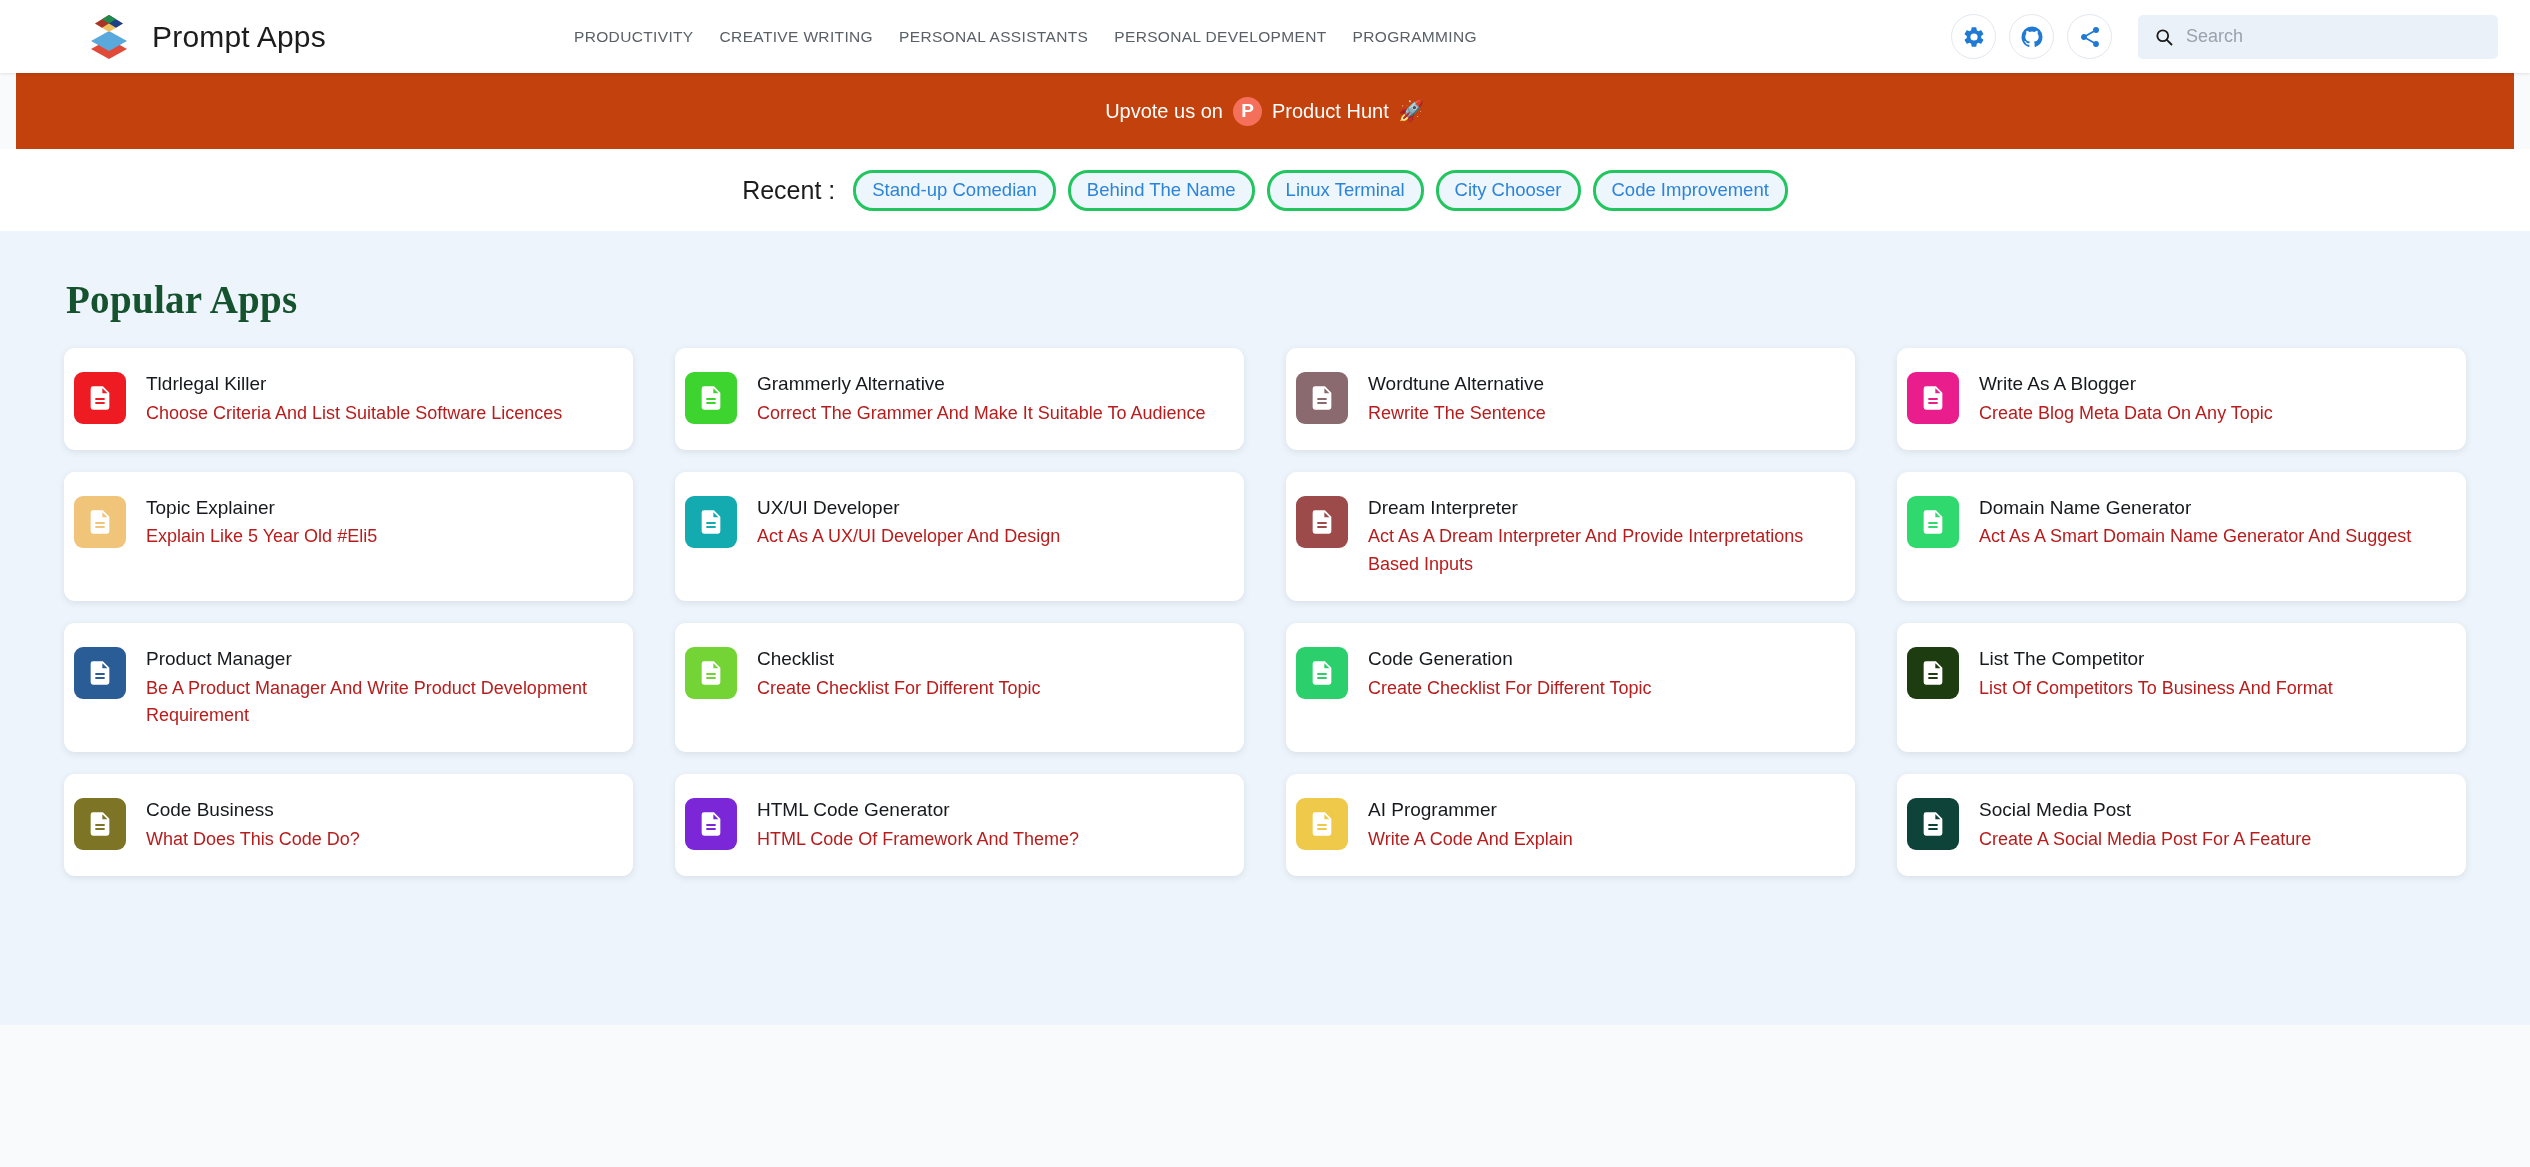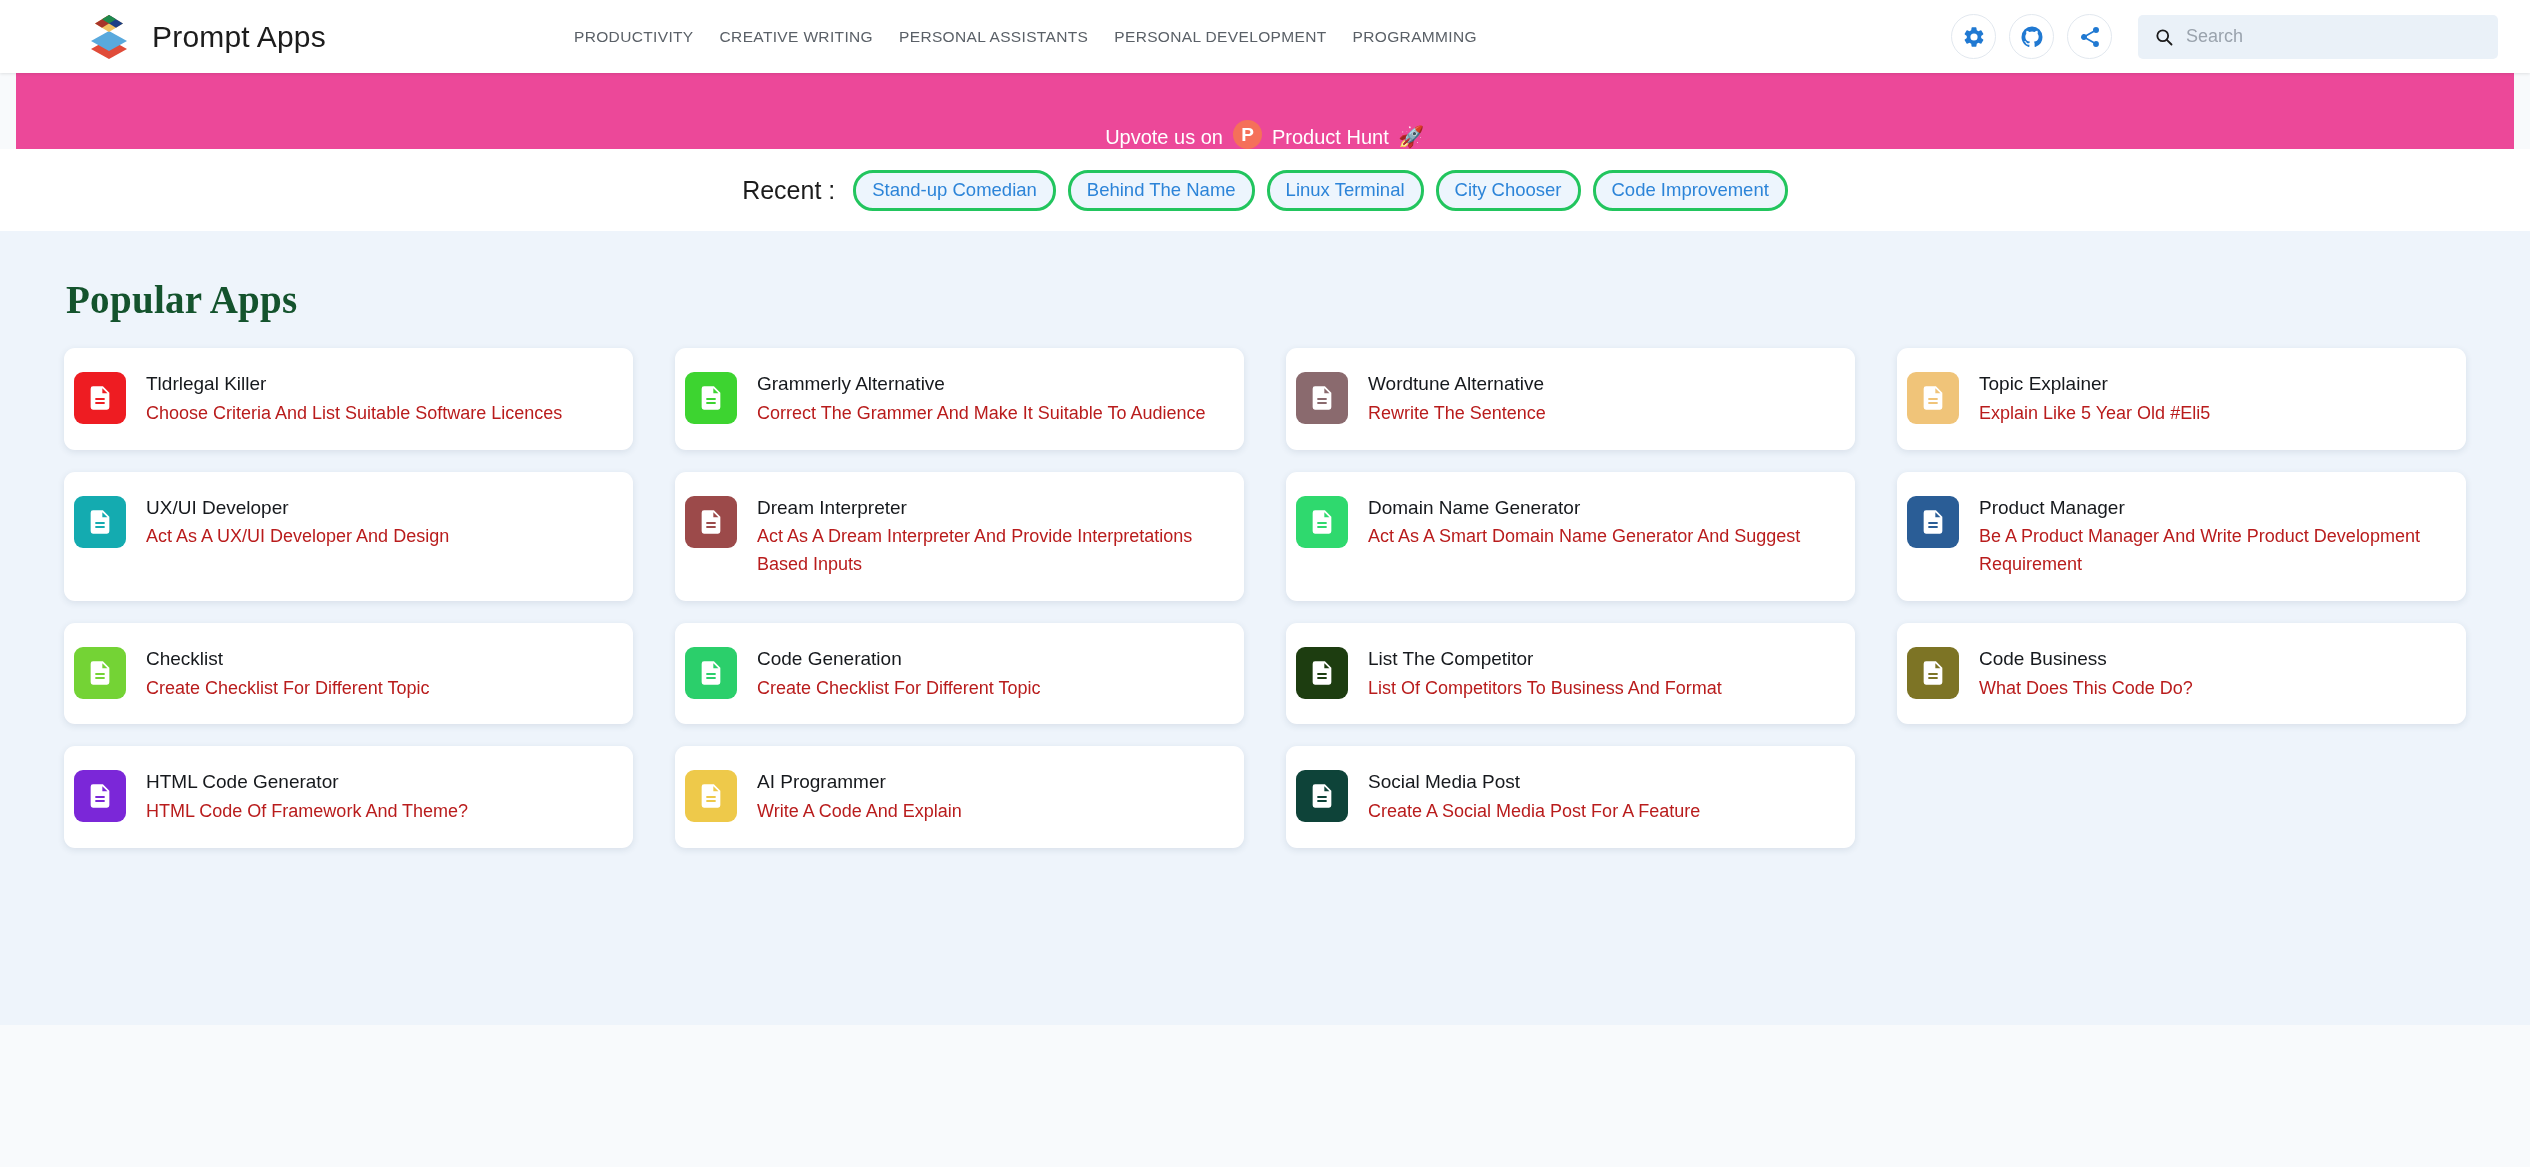--- a/index.html
+++ b/index.html
@@ -82,23 +82,23 @@
     font-size: 18px; color: #2f3338;
     font-family: "Liberation Sans", sans-serif;
     width: 100%;
   }
   .search-input::placeholder { color: #9aa3ad; }
 
   
   .banner {
     height: 76px;
     margin: 0 16px;
-    background: #ec4899;
-    display: flex;
-    align-items: flex-end;
+    background: #c2410c;
+    display: flex;
+    align-items: center;
     justify-content: center;
     gap: 10px;
   }
   .banner-text { color: #ffffff; font-size: 20px; }
   .ph-badge {
     width: 29px; height: 29px; border-radius: 50%;
     background: #f5705a;
     color: #fff; font-size: 19px; font-weight: 700;
     display: flex; align-items: center; justify-content: center;
     font-family: "Liberation Sans", sans-serif;
@@ -280,20 +280,31 @@
           <svg viewBox="0 0 24 24">
             <path d="M14.5 2H6a2 2 0 0 0-2 2v16a2 2 0 0 0 2 2h12a2 2 0 0 0 2-2V7.5L14.5 2zm-.5 6V3.6L18.4 8H14zM8 12h8v1.7H8V12zm0 3.4h8v1.7H8v-1.7z"></path>
           </svg>
         </div>
         <div class="card-body">
           <div class="card-title">Wordtune Alternative</div>
           <div class="card-desc">Rewrite The Sentence</div>
         </div>
       </div>
       <div class="card">
+        <div class="card-icon" style="background: rgb(233, 30, 140);">
+          <svg viewBox="0 0 24 24">
+            <path d="M14.5 2H6a2 2 0 0 0-2 2v16a2 2 0 0 0 2 2h12a2 2 0 0 0 2-2V7.5L14.5 2zm-.5 6V3.6L18.4 8H14zM8 12h8v1.7H8V12zm0 3.4h8v1.7H8v-1.7z"></path>
+          </svg>
+        </div>
+        <div class="card-body">
+          <div class="card-title">Write As A Blogger</div>
+          <div class="card-desc">Create Blog Meta Data On Any Topic</div>
+        </div>
+      </div>
+      <div class="card">
         <div class="card-icon" style="background: rgb(240, 196, 121);">
           <svg viewBox="0 0 24 24">
             <path d="M14.5 2H6a2 2 0 0 0-2 2v16a2 2 0 0 0 2 2h12a2 2 0 0 0 2-2V7.5L14.5 2zm-.5 6V3.6L18.4 8H14zM8 12h8v1.7H8V12zm0 3.4h8v1.7H8v-1.7z"></path>
           </svg>
         </div>
         <div class="card-body">
           <div class="card-title">Topic Explainer</div>
           <div class="card-desc">Explain Like 5 Year Old #Eli5</div>
         </div>
       </div>

